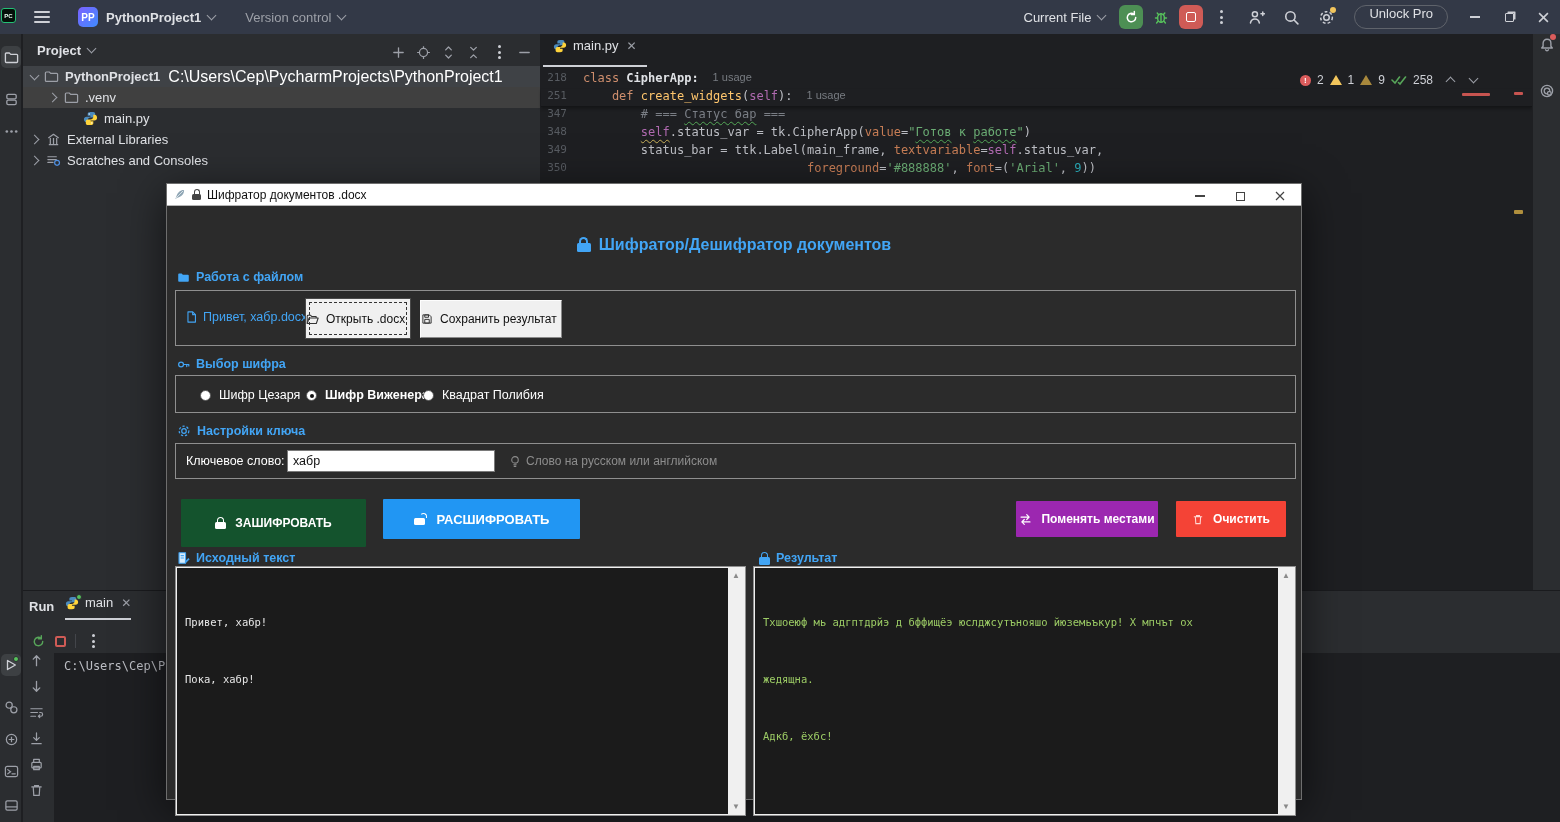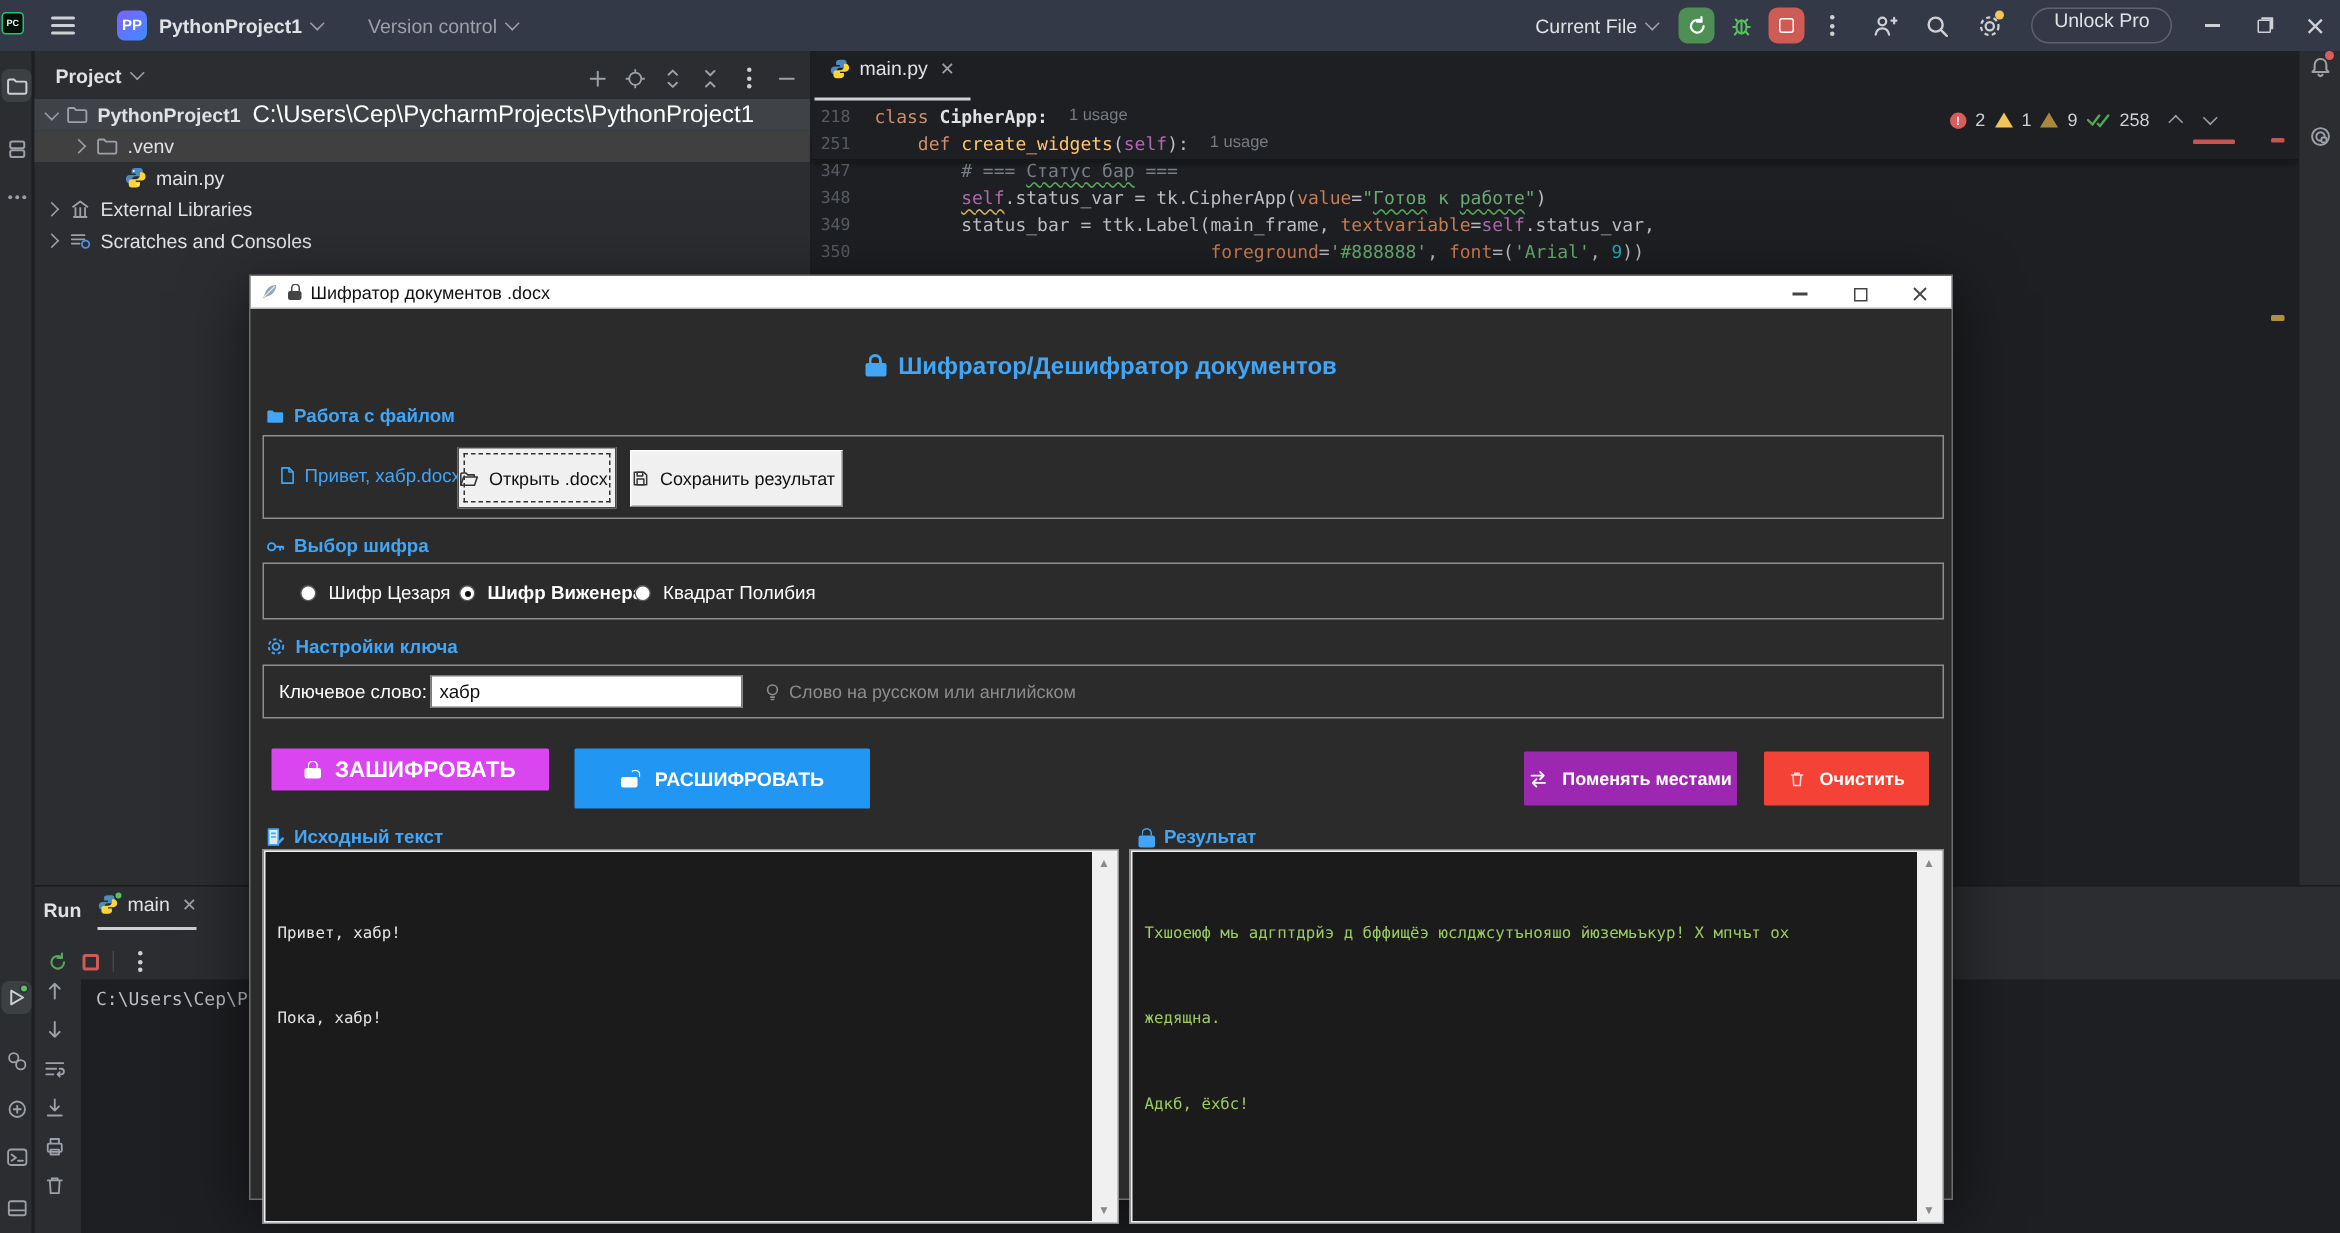--- a/index.html
+++ b/index.html
@@ -518,21 +518,21 @@
       <input class="keyinput" style="left: 111px; top: 6px; width: 208px; height: 22px;" value="хабр">
       <div class="hint" style="position:absolute;left:334px;top:10px">
         <svg width="10" height="13" viewBox="0 0 12 16" fill="none" stroke="#8d8d8d" stroke-width="1.3" stroke-linecap="round">
             <circle cx="6" cy="6" r="4"></circle>
             <path d="M4.5 12h3M5 14h2"></path>
           </svg>
         <span>Слово на русском или английском</span>
       </div>
     </div>
 
-    <button class="bigbtn" style="left:14px;top:293px;width:185px;height:28px;background:#d946ef;font-size:15px">
+    <button class="bigbtn" style="left:14px;top:293px;width:185px;height:48px;background:#14532d;font-size:12px">
       <span class="lockc" style="width:11px;height:12px">
         <span class="body" style="position:absolute;left:0;top:5px;width:11px;height:7px;background:#fff"></span>
         <span class="shackle" style="left:2px;top:0;width:7px;height: 5px;border-width:1.7px;border-color:#fff"></span>
       </span>
       <span>ЗАШИФРОВАТЬ</span>
     </button>
     <button class="bigbtn" style="left:216px;top:293px;width:197px;height:40px;background:#2196f3;font-size:13px">
       <span class="lockc" style="width:14px;height:12px">
         <span class="body" style="position:absolute;left:0;top:5px;width:11px;height:7px;background:#fff"></span>
         <span class="shackle" style="left:6px;top:0;width:7px;height:5px;border-width:1.7px;border-color:#fff;border-left-color:transparent"></span>

